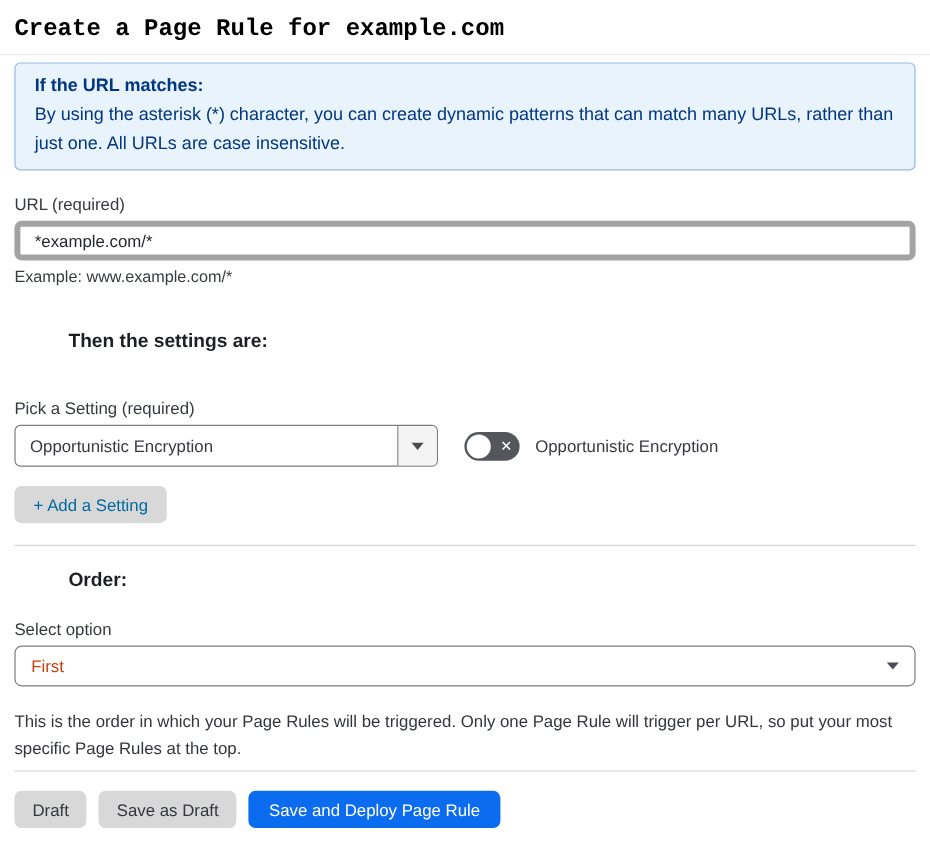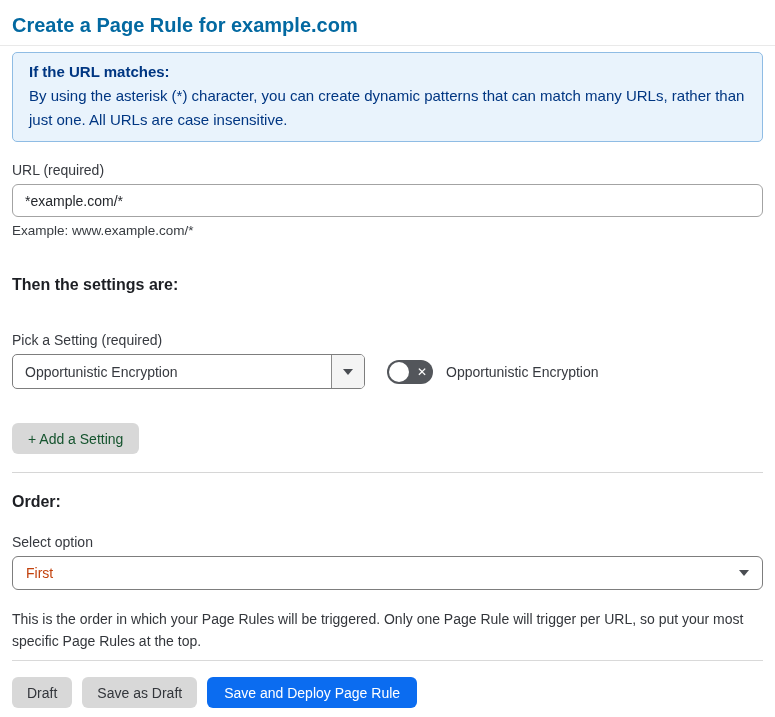--- a/index.html
+++ b/index.html
@@ -11,21 +11,22 @@
     color: #1d1f24;
     overflow: hidden;
   }
   .container { padding: 0 12px; }
 
   .page-title {
     margin: 12px 0 0;
     font-size: 20px;
     font-weight: 700;
     line-height: 26px;
-    color: #0369a1;
+    color: #000000;
+    font-family: Liberation Mono, monospace;
   }
   .header-divider {
     height: 1px;
     background: #e9e9e9;
     margin: 7px -12px 0;
   }
 
   .info-box {
     margin-top: 6px;
     background: var(--info-bg, #e9f3fc);
@@ -46,40 +47,41 @@
   .field-label {
     margin-top: 20px;
     font-size: 14px;
     color: #36393f;
   }
   .url-input {
     display: block;
     margin-top: 6px;
     width: 100%;
     height: 33px;
-    border: 1px solid #a3a3a3;
+    border: 5px solid #a3a3a3;
     border-radius: 6px;
     padding: 0 12px;
     font-size: 14px;
     color: #24272c;
     font-family: inherit;
     background: #fff;
     outline: none;
   }
   .example-text {
     margin-top: 6px;
     font-size: 13.5px;
     color: #383c41;
   }
 
   .section-heading {
     margin-top: 38px;
     font-size: 16px;
     font-weight: 700;
     color: #1d1f24;
+    margin-left: 45px;
   }
   .pick-label { margin-top: 38px; }
 
   .setting-row {
     margin-top: 6px;
     display: flex;
     align-items: center;
   }
   .custom-select {
     width: 353px;
@@ -140,28 +142,28 @@
     font-size: 12px;
     line-height: 1;
   }
   .toggle-label {
     margin-left: 13px;
     font-size: 14px;
     color: #36393f;
   }
 
   .add-setting-btn {
-    margin-top: 34px;
+    margin-top: 16px;
     height: 31px;
     padding: 4px 16px;
     background: #d8d8d8;
     border: none;
     border-radius: 6px;
     font-size: 14px;
-    color: #14532d;
+    color: #0369a1;
     font-family: inherit;
     cursor: pointer;
   }
 
   .mid-divider {
     height: 1px;
     background: #d6d6d6;
     margin-top: 18px;
   }
 

